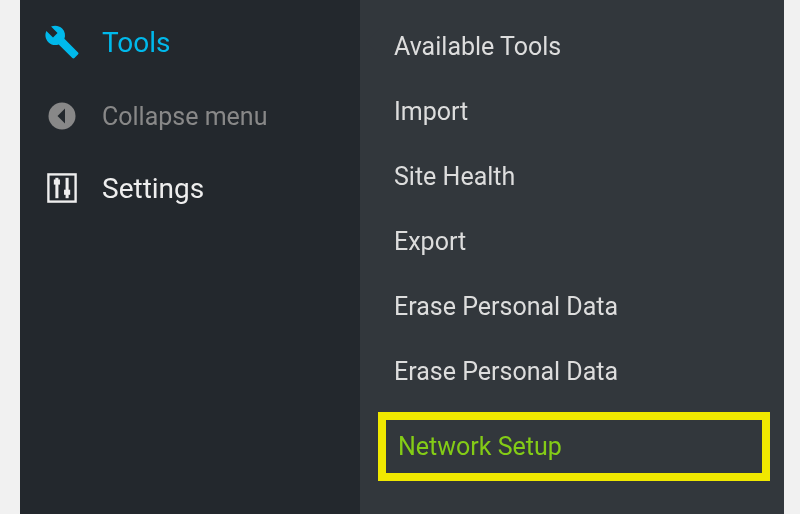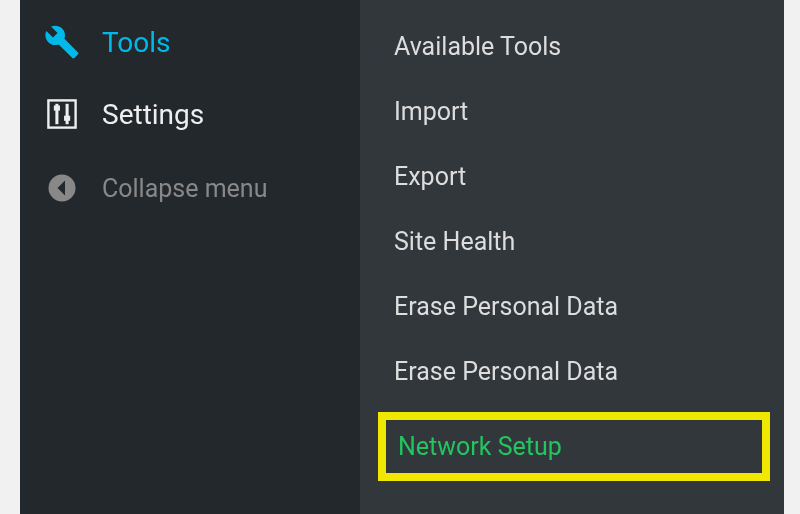--- a/index.html
+++ b/index.html
@@ -83,76 +83,76 @@
       padding: 6px 14px 6px 18px;
       margin-top: 2px;
     }
     .highlight-box {
       border: 8px solid #f0e800;
       padding: 12px 12px;
       display: inline-block;
       width: 100%;
     }
     .highlight-box span {
-      color: #22c55e;
+      color: #84cc16;
       font-size: 25px;
     }
   </style>
 </head>
 <body>
 
 <div class="sidebar">
 
   <div class="menu-item active">
     <span class="icon">
       <svg viewBox="0 0 24 24" width="36" height="36">
         <path d="M22.7 19l-9.1-9.1c.9-2.3.4-5-1.5-6.9-2-2-5-2.4-7.4-1.3L9 6 6 9 1.6 4.7C.4 7.1.9 10.1 2.9 12.1c1.9 1.9 4.6 2.4 6.9 1.5l9.1 9.1c.4.4 1 .4 1.4 0l2.3-2.3c.5-.4.5-1.1.1-1.4z"></path>
       </svg>
     </span>
     <span>Tools</span>
     <div class="submenu-pointer"></div>
   </div>
 
+  <div class="menu-item collapse">
+    <span class="icon">
+      <svg viewBox="0 0 20 20" width="30" height="30">
+        <circle cx="10" cy="10" r="9" fill="#888"></circle>
+        <path d="M12 5 L7 10 L12 15 Z" fill="#23282d"></path>
+      </svg>
+    </span>
+    <span>Collapse menu</span>
+  </div>
+
   <div class="menu-item">
     <span class="icon">
       <svg viewBox="0 0 20 20" width="34" height="34">
         <rect x="2" y="2" width="16" height="16" fill="none" stroke="#eee" stroke-width="1.4"></rect>
         <line x1="7" y1="4" x2="7" y2="16" stroke="#eee" stroke-width="1.8"></line>
         <line x1="13" y1="4" x2="13" y2="16" stroke="#eee" stroke-width="1.8"></line>
         <rect x="5.2" y="5" width="3.6" height="3" fill="#eee"></rect>
         <rect x="11.2" y="11" width="3.6" height="3" fill="#eee"></rect>
       </svg>
     </span>
     <span>Settings</span>
   </div>
 
-  <div class="menu-item collapse">
-    <span class="icon">
-      <svg viewBox="0 0 20 20" width="30" height="30">
-        <circle cx="10" cy="10" r="9" fill="#888"></circle>
-        <path d="M12 5 L7 10 L12 15 Z" fill="#23282d"></path>
-      </svg>
-    </span>
-    <span>Collapse menu</span>
-  </div>
-
 </div>
 
 <div class="submenu">
   <div class="submenu-item">
     <span>Available Tools</span>
   </div>
   <div class="submenu-item">
     <span>Import</span>
   </div>
   <div class="submenu-item">
-    <span>Export</span>
+    <span>Site Health</span>
   </div>
   <div class="submenu-item">
-    <span>Site Health</span>
+    <span>Export</span>
   </div>
   <div class="submenu-item">
     <span>Erase Personal Data</span>
   </div>
   <div class="submenu-item">
     <span>Erase Personal Data</span>
   </div>
   <div class="submenu-item highlight-wrap">
     <div class="highlight-box">
       <span>Network Setup</span>

